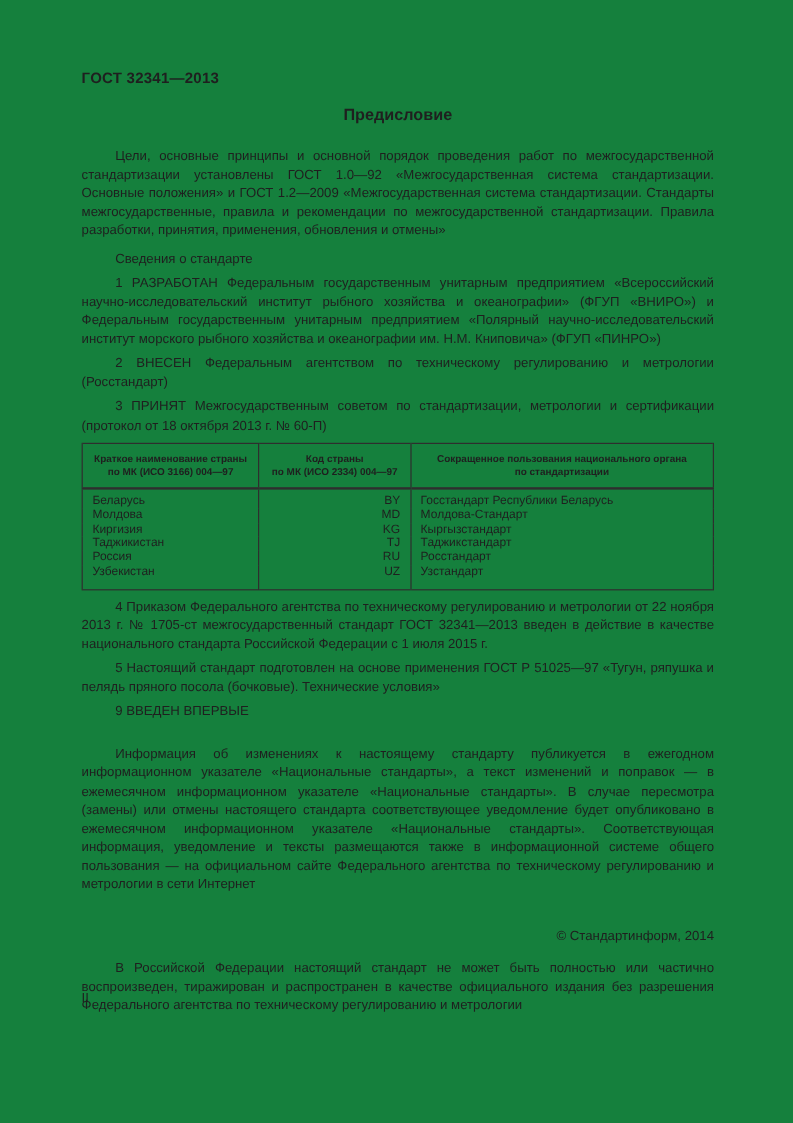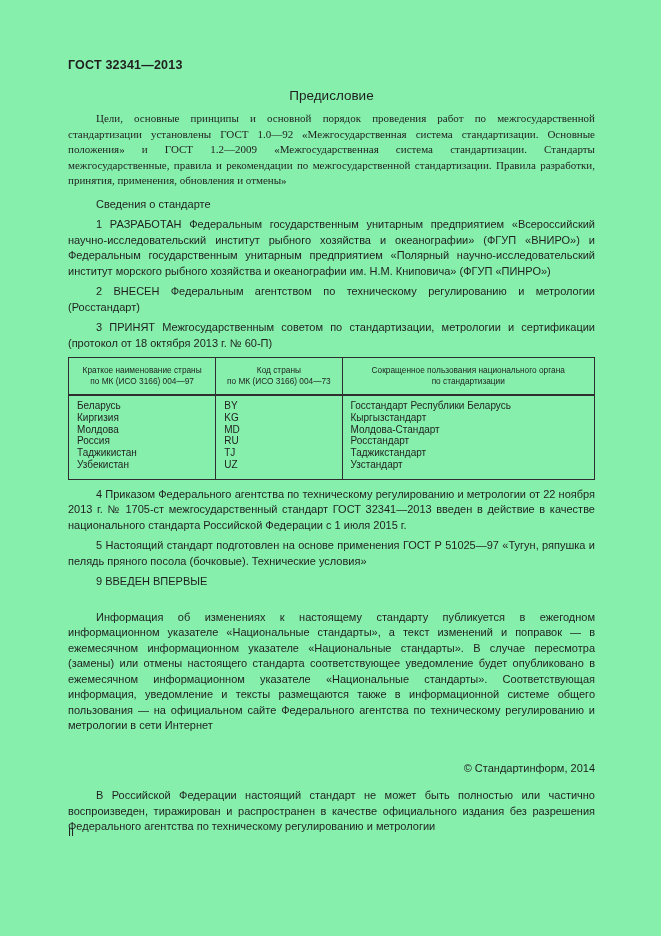--- a/index.html
+++ b/index.html
@@ -1,79 +1,79 @@
 <!DOCTYPE html>
 <html lang="ru"><head>
 <meta charset="utf-8">
 <style>
   html, body { margin: 0; padding: 0; background: #ffffff; }
   .page {
     position: relative;
     width: 661px;
     height: 936px;
-    background: #86efac;
+    background: #15803d;
     box-sizing: border-box;
     padding: 58px 66px 0 68px;
     font-family: "Liberation Sans", sans-serif;
     color: #1f1f1f;
     overflow: hidden;
   }
   .doc-code {
     font-size: 12.5px;
     font-weight: bold;
     letter-spacing: 0.2px;
   }
   .page-title {
     margin-top: 16px;
     text-align: center;
     font-size: 13.5px;
-    font-weight: normal;
+    font-weight: bold;
   }
   .para {
     margin: 5px 0 0 0;
     font-size: 11px;
     line-height: 15.5px;
     text-align: justify;
     text-indent: 28px;
   }
-  .intro { margin-top: 8px; font-family: Liberation Serif, serif; }
+  .intro { margin-top: 20px; }
   .info-heading {
     margin-top: 8px;
     font-size: 11px;
     line-height: 15.5px;
     font-weight: normal;
     text-indent: 28px;
   }
   .vote-table {
     width: 100%;
     border-collapse: collapse;
     margin-top: 6px;
     border: 1.5px solid #2e2e2e;
   }
   .vote-table th {
     font-size: 8.3px;
-    font-weight: normal;
+    font-weight: bold;
     line-height: 11px;
     vertical-align: middle;
     padding: 7px 4px;
     border-left: 1px solid #2e2e2e;
     border-right: 1px solid #2e2e2e;
     border-bottom: 2px solid #2e2e2e;
     white-space: pre-line;
   }
   .vote-table td {
     font-size: 10px;
     line-height: 11.8px;
     padding: 0 8px;
     border-left: 1px solid #2e2e2e;
     border-right: 1px solid #2e2e2e;
     vertical-align: top;
     margin-left: 48px;
   }
-  .vote-table td.code-col { text-align: left; }
+  .vote-table td.code-col { text-align: right; }
   .vote-table tbody tr:first-child td { padding-top: 4px; }
   .vote-table tbody tr:last-child td { padding-bottom: 8px; }
   .note-italic {
     margin-top: 20px;
   }
   .copyright-line {
     margin-top: 27px;
     font-size: 11px;
     line-height: 15.5px;
     text-align: right;
@@ -109,50 +109,50 @@
     <colgroup>
       <col style="width:28%">
       <col style="width:24%">
       <col style="width:48%">
     </colgroup>
     <thead>
       <tr>
         <th>Краткое наименование страны
 по МК (ИСО 3166) 004—97</th>
         <th>Код страны
-по МК (ИСО 3166) 004—73</th>
+по МК (ИСО 2334) 004—97</th>
         <th>Сокращенное пользования национального органа
 по стандартизации</th>
       </tr>
     </thead>
     <tbody>
       <tr>
         <td>Беларусь</td>
         <td class="code-col">BY</td>
         <td>Госстандарт Республики Беларусь</td>
       </tr>
       <tr>
+        <td>Молдова</td>
+        <td class="code-col">MD</td>
+        <td>Молдова-Стандарт</td>
+      </tr>
+      <tr>
         <td>Киргизия</td>
         <td class="code-col">KG</td>
         <td>Кыргызстандарт</td>
       </tr>
       <tr>
-        <td>Молдова</td>
-        <td class="code-col">MD</td>
-        <td>Молдова-Стандарт</td>
+        <td>Таджикистан</td>
+        <td class="code-col">TJ</td>
+        <td>Таджикстандарт</td>
       </tr>
       <tr>
         <td>Россия</td>
         <td class="code-col">RU</td>
         <td>Росстандарт</td>
-      </tr>
-      <tr>
-        <td>Таджикистан</td>
-        <td class="code-col">TJ</td>
-        <td>Таджикстандарт</td>
       </tr>
       <tr>
         <td>Узбекистан</td>
         <td class="code-col">UZ</td>
         <td>Узстандарт</td>
       </tr>
     </tbody>
   </table>
 
   <p class="para" style="margin-top:7px">4 Приказом Федерального агентства по техническому регулированию и метрологии от 22 ноября 2013 г. № 1705-ст межгосударственный стандарт ГОСТ 32341—2013 введен в действие в качестве национального стандарта Российской Федерации с 1 июля 2015 г.</p>

